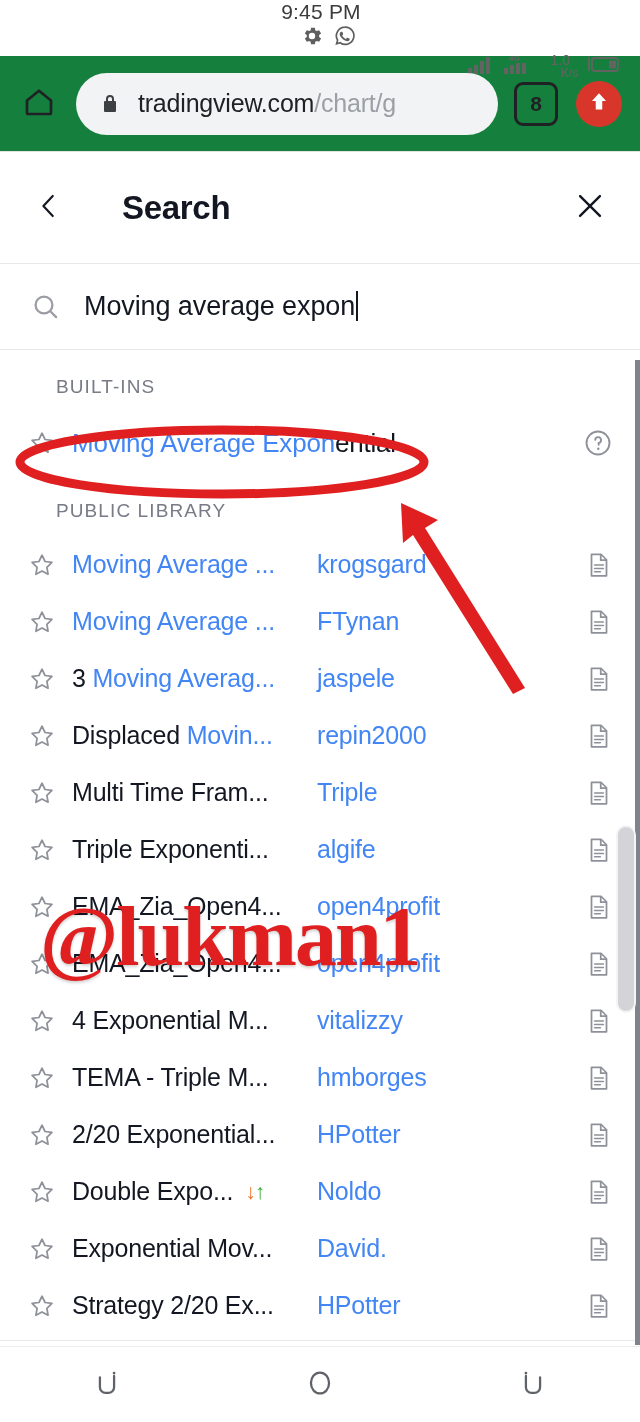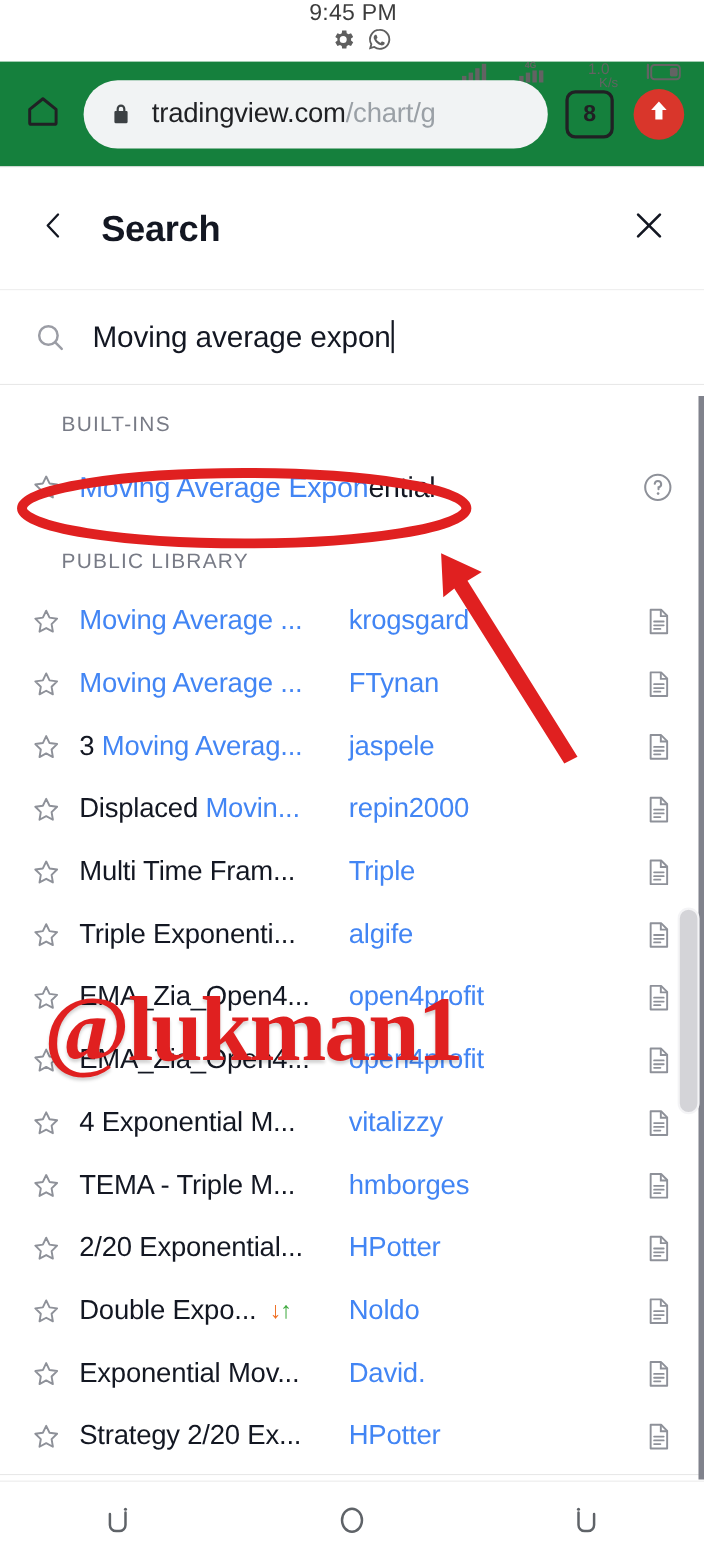--- a/index.html
+++ b/index.html
@@ -12,21 +12,21 @@
     -webkit-font-smoothing:antialiased;
   }
 
   
   .statusbar{
     height:56px; display:flex; align-items:center;
     padding:0 18px 0 20px; background:#fff;flex-direction:column;
   }
   .status-time{ font-size:21px; color:#3c3c3c; letter-spacing:.2px; font-weight:400;}
   .status-left-icons{ display:flex; align-items:center; gap:9px; margin-left:14px;}
-  .status-right{ margin-left:auto; display:flex; align-items:center; gap:24px;}
+  .status-right{ margin-left:auto; display:flex; align-items:center; gap:8px;}
   .netspeed{ display:flex; flex-direction:column; align-items:center; line-height:1; color:#636363; }
   .netspeed .n1{ font-size:14px; }
   .netspeed .n2{ font-size:12px;padding-left:18px; }
 
   
   .browserbar{
     height:96px; display:flex; align-items:center;
     padding:0 18px 0 16px; background:#15803d;
     border-bottom:1px solid #e3e3e3;
   }
@@ -53,21 +53,21 @@
     display:flex; align-items:center; justify-content:center; margin-left:18px; flex:0 0 auto;
   }
 
   
   .search-header{
     height:112px; display:flex; align-items:center; padding:0 28px 0 34px;
     background:#fff; border-bottom:1px solid #e8e8e8;
   }
   .back-chev{ width:40px; display:flex; align-items:center; }
   .search-title{
-    font-size:33px; font-weight:700; color:#131722; margin-left:18px; letter-spacing:-.3px;
+    font-size:33px; font-weight:700; color:#131722; margin-left:48px; letter-spacing:-.3px;
   }
   .close-x{ margin-left:auto; width:44px; display:flex; align-items:center; justify-content:center;}
 
   
   .search-field{
     height:86px; display:flex; align-items:center; padding:0 30px 0 30px;
     border-bottom:1px solid #e8e8e8; background:#fff;
   }
   .search-ico{ flex:0 0 auto; margin-right:22px; display:flex;}
   .search-val{

